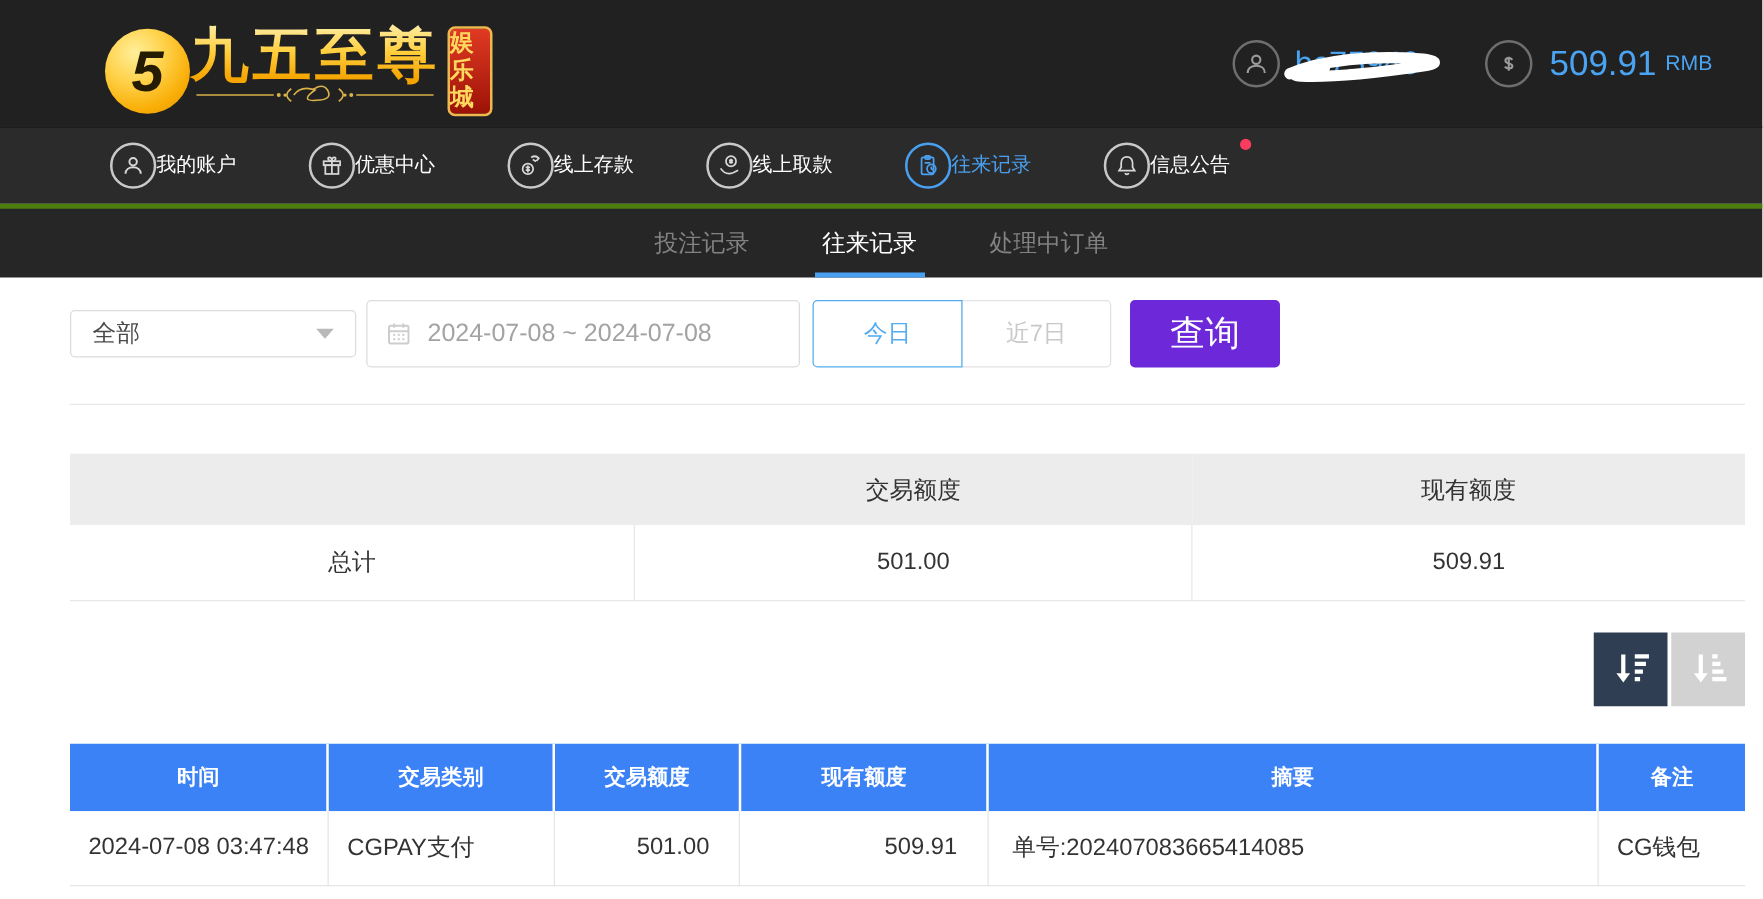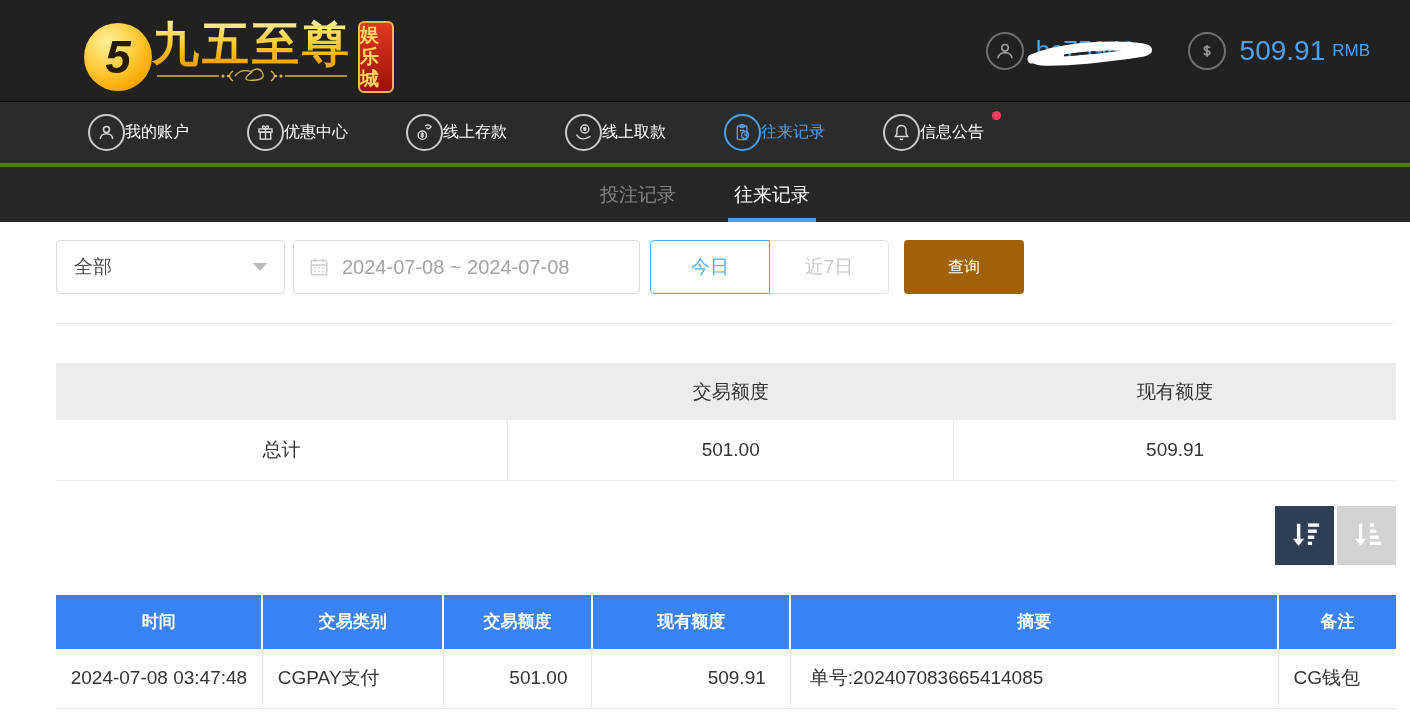--- a/index.html
+++ b/index.html
@@ -48,38 +48,38 @@
   .subtabs { height:59px; background:#262626; border-top:4px solid #4d7c0f;
     display:flex; justify-content:center; gap:46px; }
   .subtab { display:flex; align-items:center; padding:0 6px; color:#828282; font-size:19px;
     position:relative; cursor:pointer; }
   .subtab.active { color:#ffffff; }
   .subtab.active::after { content:""; position:absolute; left:0; right:0; bottom:0;
     height:4px; background:#4aa0f0; }
 
   
   .filters { margin:18px 14px 0 56px; display:flex; align-items:center; }
-  .select-box { width:229px; height:54px; border:1px solid #dcdcdc; border-radius:4px;
+  .select-box { width:229px; height:38px; border:1px solid #dcdcdc; border-radius:4px;
     display:flex; align-items:center; justify-content:space-between; padding:0 17px;
     color:#4a4a4a; font-size:19px; cursor:pointer; background:#fff; }
   .caret { width:0; height:0; border-left:7px solid transparent; border-right:7px solid transparent;
     border-top:8px solid #b9b9b9; }
   .date-box { width:347px; height:54px; border:1px solid #dcdcdc; border-radius:4px;
     margin-left:8px; display:flex; align-items:center; gap:12px; padding:0 14px;
     color:#a3a3a3; font-size:20px; cursor:text; background:#fff; white-space:nowrap; }
   .cal-icon { color:#cdcdcd; display:flex; }
   .range-group { display:flex; margin-left:10px; }
   .range-btn { width:120px; height:54px; border:1px solid #e3e3e3; background:#fff;
     color:#c9c9c9; font-size:19px; display:flex; align-items:center; justify-content:center;
     margin-left:-1px; cursor:pointer; position:relative; }
   .range-btn.first { border-radius:4px 0 0 4px; margin-left:0; }
   .range-btn.last { border-radius:0 4px 4px 0; }
   .range-btn.active { border-color:#54adf0; color:#54adf0; z-index:2; }
-  .query-btn { width:120px; height:54px; margin-left:15px; background:#a16207; border:none;
-    border-radius:4px; color:#fff; font-size:16px; display:flex; align-items:center;
+  .query-btn { width:120px; height:54px; margin-left:15px; background:#6d28d9; border:none;
+    border-radius:4px; color:#fff; font-size:28px; display:flex; align-items:center;
     justify-content:center; cursor:pointer; }
 
   .divider { height:1px; background:#e8e8e8; margin:29px 14px 0 56px; }
 
   
   .summary { margin:39px 14px 0 56px; }
   .summary table { width:100%; border-collapse:collapse; table-layout:fixed; }
   .summary th { background:#ececec; height:57px; font-weight:normal; color:#333;
     font-size:19px; text-align:center; }
   .summary td { background:#fff; height:60px; color:#333; font-size:19px; text-align:center;
@@ -227,20 +227,23 @@
     <span class="red-dot"></span>
   </div>
 </div>
 
 <div class="subtabs">
   <div class="subtab">
     <span>投注记录</span>
   </div>
   <div class="subtab active">
     <span>往来记录</span>
+  </div>
+  <div class="subtab">
+    <span>处理中订单</span>
   </div>
 </div>
 
 <div class="filters">
   <div class="select-box">
     <span>全部</span>
     <span class="caret"></span>
   </div>
   <div class="date-box">
     <span class="cal-icon">

